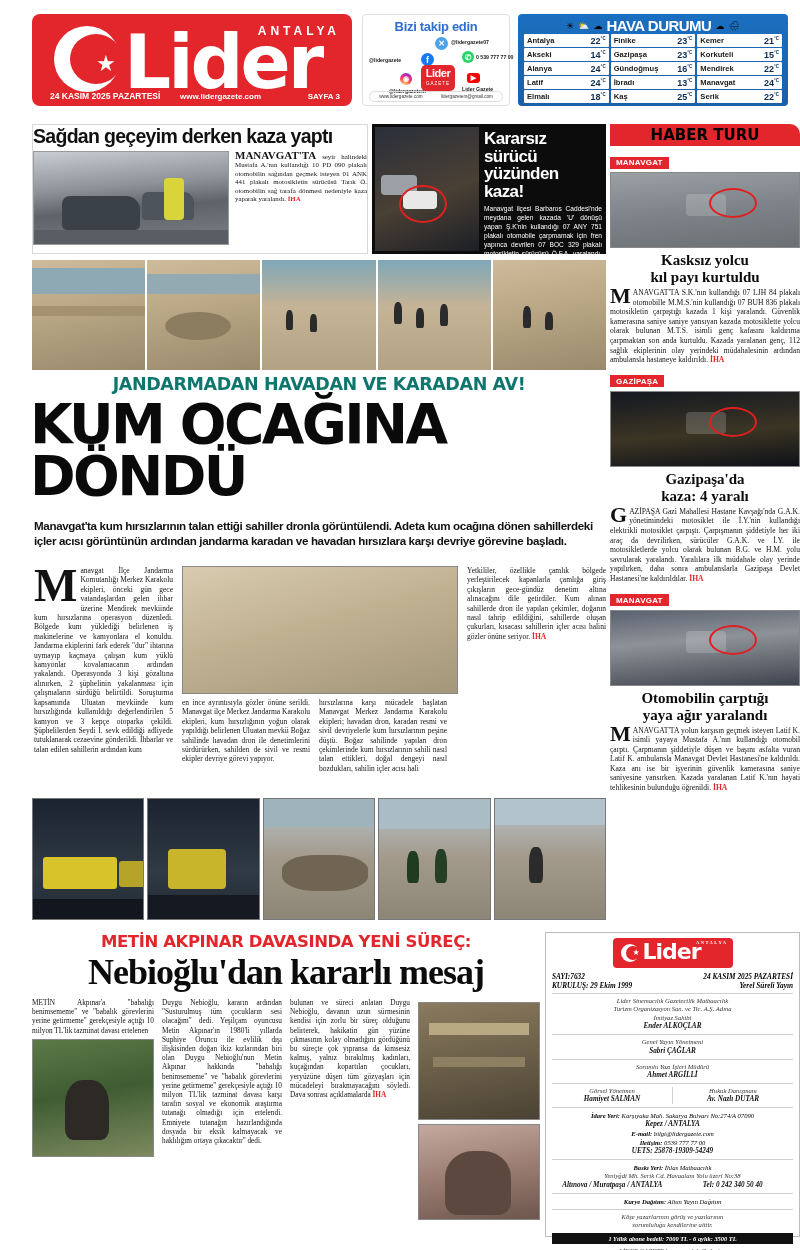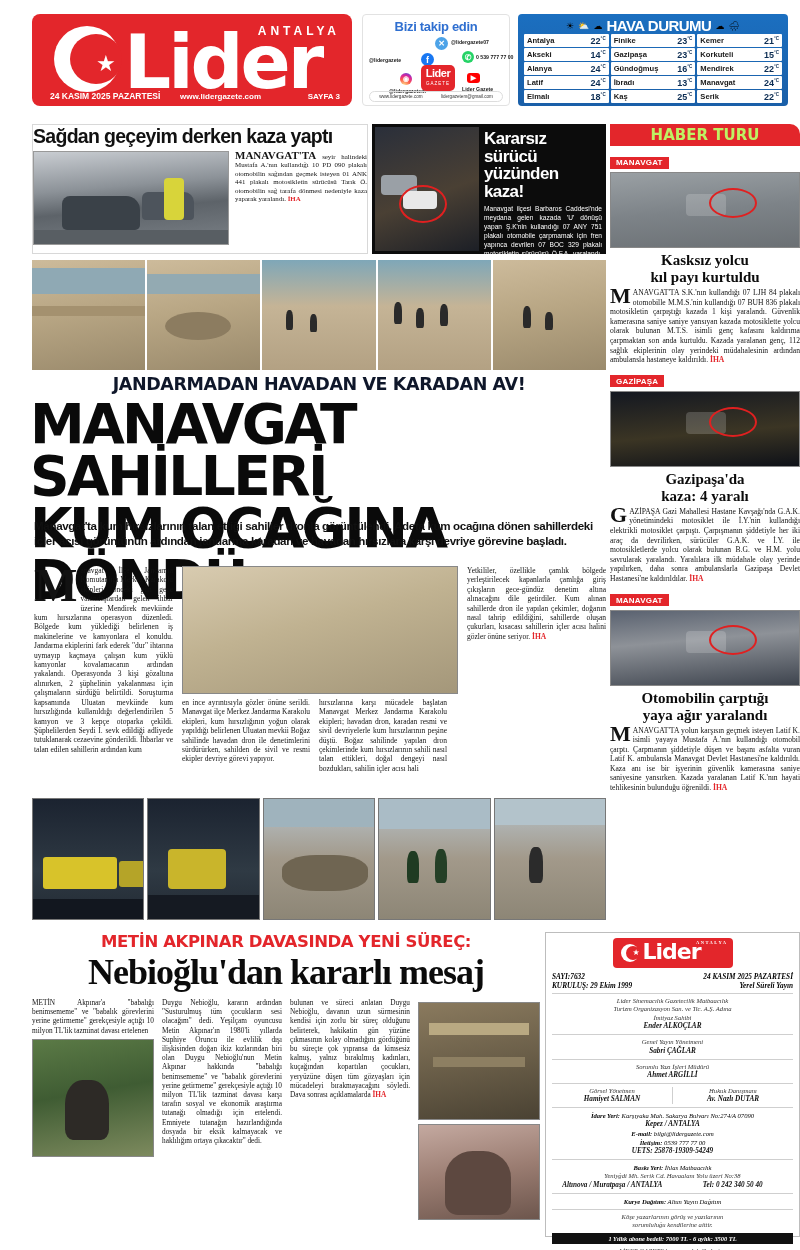--- a/index.html
+++ b/index.html
@@ -127,21 +127,21 @@
   
   .photo-banner { position:absolute; left:32px; top: 260px; width: 574px; height: 110px; display:flex; gap:2px; }
   .pb { flex:1; position:relative; overflow:hidden; }
   .pb-sand { background: linear-gradient(170deg,#cdbb9b 0%,#b8a684 45%,#9a8a6c 100%); }
   .pb-sea  { background: linear-gradient(180deg,#7fa7b8 0%,#c5b496 42%,#b3a183 100%); }
   .fig { position:absolute; background:#2a2a2a; border-radius:40% 40% 20% 20%; }
 
   
   .kicker-bar {
     position:absolute; left:32px; top: 374px; width: 574px;
-    text-align:center; color:#0f172a; font-size:17.5px; font-weight:700;
+    text-align:center; color:#0f766e; font-size:17.5px; font-weight:700;
     letter-spacing:-0.4px; font-family:"DejaVu Sans", sans-serif;
   }
   .main-head {
     position:absolute; left:30px; top: 398px; width: 580px;
     font-family:"DejaVu Sans", sans-serif; font-weight:700; color:#0a0a0a;
     font-size: 55px; line-height: 52px; letter-spacing:-2.6px;
   }
   .main-deck {
     position:absolute; left:34px; top: 518px; width: 572px;
     font-size: 11.6px; line-height: 15px; color:#111; font-weight:700;
@@ -170,21 +170,21 @@
   .ls-day   { background: linear-gradient(180deg,#b8c4cc 0%,#a2998a 50%,#8d8676 100%); }
 
   
   .sidebar { position:absolute; left: 610px; top: 124px; width: 190px; height: 800px; }
   .haberturu {
     position:relative; width: 190px; height: 22px; background:#e3262b;
     border-radius: 0 10px 0 0;
   }
   .haberturu span {
     position:absolute; left:0; right:0; top: 2px; text-align:center;
-    color:#bef264; font-size:15px; font-weight:700; letter-spacing:0px;
+    color:#000000; font-size:15px; font-weight:700; letter-spacing:0px;
     font-family:"DejaVu Sans", sans-serif;
   }
   .sb-item { padding-top: 5px; }
   .sb-tag {
     display:inline-block; background:#e3262b; color:#fff; font-size:8px;
     font-weight:700; padding: 1.5px 6px; letter-spacing:0.2px;
   }
   .sb-photo { width: 190px; height: 76px; margin-top: 3px; border:1px solid #888; position:relative; overflow:hidden; }
   .sb-p1 { background: linear-gradient(175deg,#9aa0a4 0%,#7d8388 50%,#6b7074 100%); }
   .sb-p2 { background: linear-gradient(175deg,#141821 0%,#3b3524 55%,#0e1118 100%); }
@@ -441,21 +441,20 @@
       <div class="fig" style="left:62px;top:44px;width:8px;height:22px;"></div>
     </div>
     <div class="pb pb-sand">
       <div class="fig" style="left:30px;top:46px;width:8px;height:22px;"></div>
       <div class="fig" style="left:52px;top:52px;width:8px;height:18px;"></div>
     </div>
   </div>
 
   <div class="kicker-bar">JANDARMADAN HAVADAN VE KARADAN AV!</div>
   <div class="main-head">
-    <div>MANAVGAT SAHİLLERİ</div>
     <div>KUM OCAĞINA DÖNDÜ</div>
   </div>
   <div class="main-deck">Manavgat'ta kum hırsızlarının talan ettiği sahiller dronla görüntülendi. Adeta kum ocağına dönen sahillerdeki içler acısı görüntünün ardından jandarma karadan ve havadan hırsızlara karşı devriye görevine başladı.</div>
 
   <div class="main-body">
     <div class="mb-col">
       <span class="dropcap">M</span><span>anavgat İlçe Jandarma Komutanlığı Merkez Karakolu ekipleri, önceki gün gece vatandaşlardan gelen ihbar üzerine Mendirek mevkiinde kum hırsızlarına operasyon düzenledi. Bölgede kum yüklediği belirlenen iş makinelerine ve kamyonlara el konuldu. Jandarma ekiplerini fark ederek "dur" ihtarına uymayıp kaçmaya çalışan kum yüklü kamyonlar kovalamacanın ardından yakalandı. Operasyonda 3 kişi gözaltına alınırken, 2 şüphelinin yakalanması için çalışmaların sürdüğü belirtildi. Soruşturma kapsamında Uluatan mevkiinde kum hırsızlığında kullanıldığı değerlendirilen 5 kamyon ve 3 kepçe otoparka çekildi. Şüphelilerden Seydi I. sevk edildiği adliyede tutuklanarak cezaevine gönderildi. İhbarlar ve talan edilen sahillerin ardından kum</span>
     </div>
     <div>
       <div class="mb-photo">

